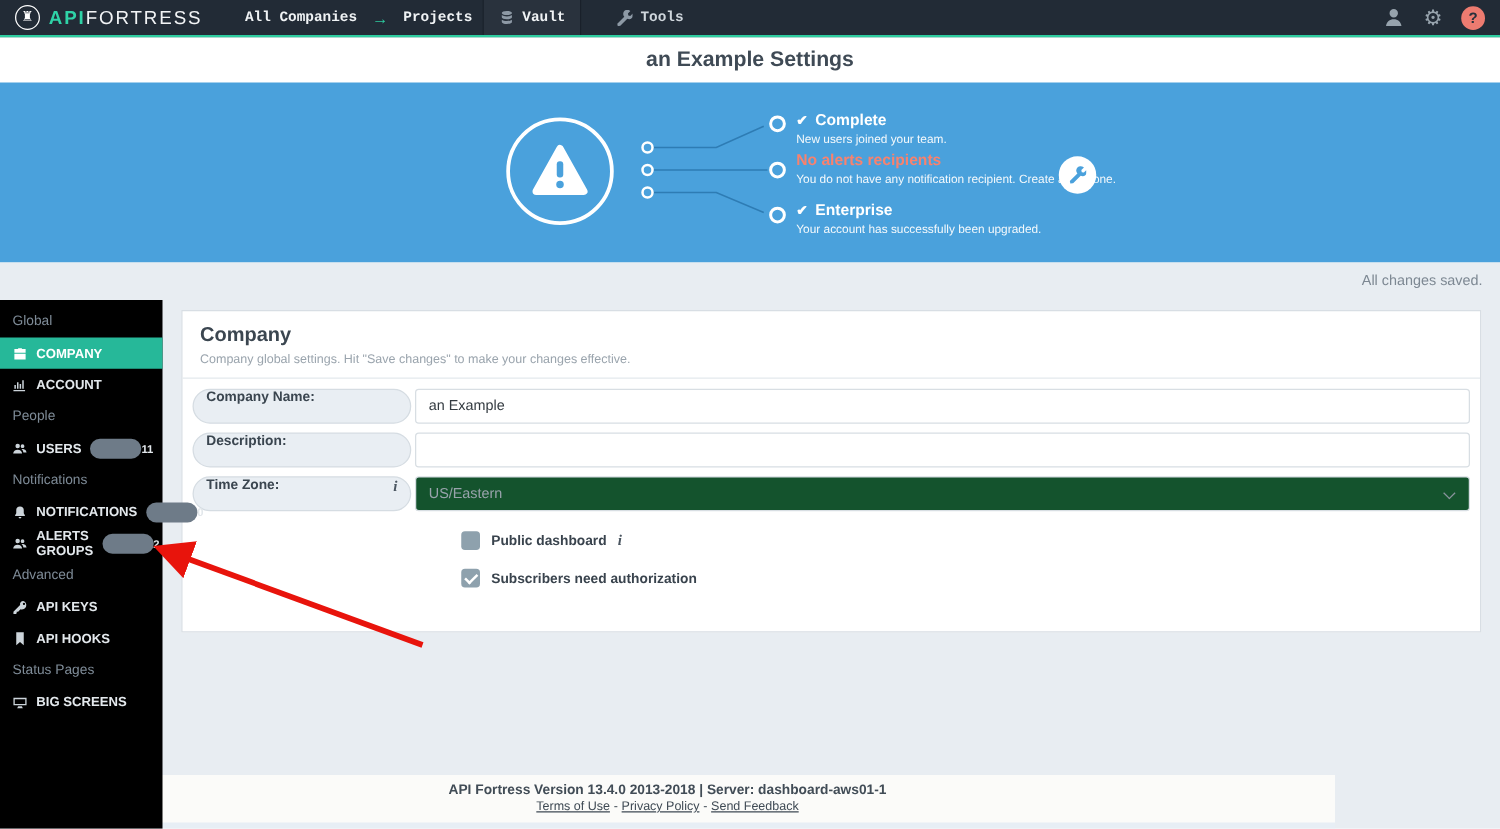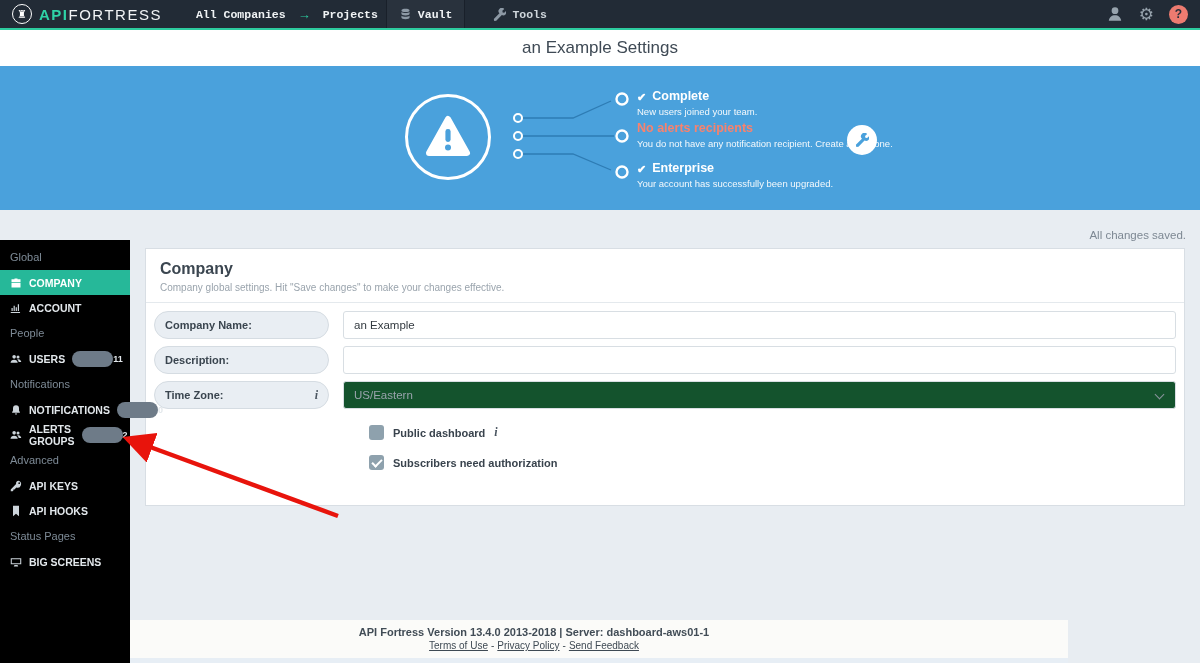--- a/index.html
+++ b/index.html
@@ -25,39 +25,39 @@
   .nav-ico { width:13px; height:13px; fill:#8d99a5; }
   .nav-right { margin-left:auto; display:flex; align-items:center; gap:15px; }
   .icon-person { width:18px; height:18px; fill:#97a3ad; cursor:pointer; }
   .icon-gear { color:#97a3ad; font-size:17px; line-height:1; cursor:pointer; }
   .icon-help { width:19px; height:19px; border-radius:50%; background:#ed7b70; color:#27313c;
     font-weight:bold; font-size:12px; display:flex; align-items:center; justify-content:center; cursor:pointer; }
 
   
   .title-bar { position:absolute; left:0; top:30px; width:1200px; height:36px; background:#fff;
     display:flex; align-items:center; justify-content:center; }
-  .page-title { font-size:17px; font-weight:normal; color:#3f4a55; }
+  .page-title { font-size:17px; font-weight:bold; color:#3f4a55; }
 
   
   .banner { position:absolute; left:0; top:66px; width:1200px; height:144px; background:#4aa1dc; overflow:hidden; }
   .banner svg.connectors { position:absolute; left:0; top:0; }
   .big-circle { position:absolute; left:405px; top:28px; width:86px; height:86px;
     border:3px solid #fff; border-radius:50%; display:flex; align-items:center; justify-content:center; }
   .b-item { position:absolute; left:637px; color:#fff; }
   .b-title { font-size:12.5px; font-weight:bold; display:flex; align-items:center; gap:6px; line-height:1.1; }
   .b-title.warn { color:#f8826e; }
   .b-check { font-size:11px; }
   .b-sub { font-size:9.5px; margin-top:3px; color:#f4f9fc; line-height:1.1; }
   .wrench-btn { position:absolute; left:847px; top:59px; width:30px; height:30px; border-radius:50%;
     background:#fff; display:flex; align-items:center; justify-content:center; cursor:pointer; }
   .wrench-btn svg { width:14px; height:14px; fill:#4aa1dc; }
 
   
   .content-area { position:absolute; left:0; top:210px; width:1200px; height:453px; background:#e8edf2; }
-  .status-bar { position:absolute; top:10px; left:0; right:0; height:30px; line-height:30px;
+  .status-bar { position:absolute; top:0; left:0; right:0; height:30px; line-height:30px;
     text-align:right; padding-right:14px; font-size:11.5px; color:#7d8893; }
 
   
   .sidebar { position:absolute; left:0; top:240px; width:130px; height:423px; background:#000000; z-index:20; padding-top:4px; }
   .sb-header { height:26px; line-height:27px; padding-left:10px; font-size:11px; color:#7e8b97; }
   .sb-item { height:25px; display:flex; align-items:center; gap:7px; padding-left:10px;
     font-size:10.5px; font-weight:bold; color:#e3e8ec; cursor:pointer; }
   .sb-item svg { width:12px; height:12px; fill:#ccd4da; flex:0 0 12px; }
   .sb-item.active { background:#26b899; color:#fff; }
   .sb-item.active svg { fill:#fff; }
@@ -67,22 +67,22 @@
   
   .panel { position:absolute; left:145px; top:248px; width:1040px; background:#fff;
     border:1px solid #d8dee4; z-index:5; padding-bottom:20px; }
   .panel-head { padding:11px 14px 9px; }
   .panel-title { font-size:16px; font-weight:bold; color:#3b4650; }
   .panel-sub { font-size:10px; color:#9aa4ad; margin-top:4px; }
   .panel-divider { border-top:1px solid #e4e9ed; }
   .form-rows { padding:8px 8px 0; }
   .form-row { display:flex; margin-bottom:7px; height:28px; }
   .form-label { width:175px; flex:0 0 175px; background:#e9eef3; border:1px solid #d5dce2; border-radius:14px;
-    font-size:11px; font-weight:bold; color:#3a454f; display:flex; align-items:center;
-    justify-content:space-between; padding:0 10px; margin-right:14px; }
+    font-size:11px; font-weight:bold; color:#3a454f; display:flex; 
+    justify-content:space-between; padding:0 10px; margin-right:3px; }
   .info-i { font-family:"Liberation Serif", serif; font-style:italic; font-weight:bold;
     font-size:12px; color:#4a5560; cursor:pointer; }
   .form-input { flex:1; height:28px; border:1px solid #d8dee3; border-radius:3px; padding:0 10px;
     font-size:11.5px; color:#333a40; font-family:"Liberation Sans", sans-serif; outline:none; background:#fff; }
   .form-select { flex:1; height:28px; border:1px solid #d8dee3; border-radius:3px; padding:0 10px;
     font-size:11.5px; color:#99a3ac; display:flex; align-items:center; position:relative; cursor:pointer; background:#14532d; }
   .chevron { position:absolute; right:12px; top:9px; width:7px; height:7px;
     border-right:1.6px solid #8a949d; border-bottom:1.6px solid #8a949d; transform:rotate(45deg); }
   .checkbox-area { margin:16px 0 0 223px; }
   .cb-row { display:flex; align-items:center; gap:9px; margin-bottom:15px; }

